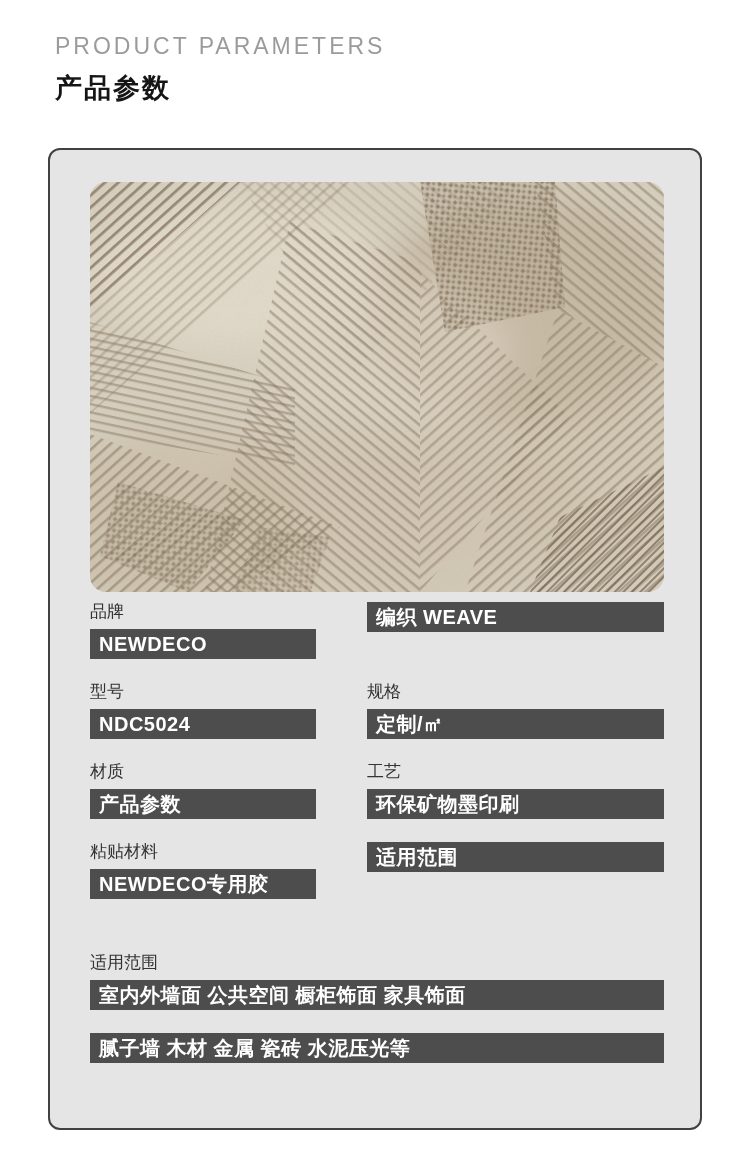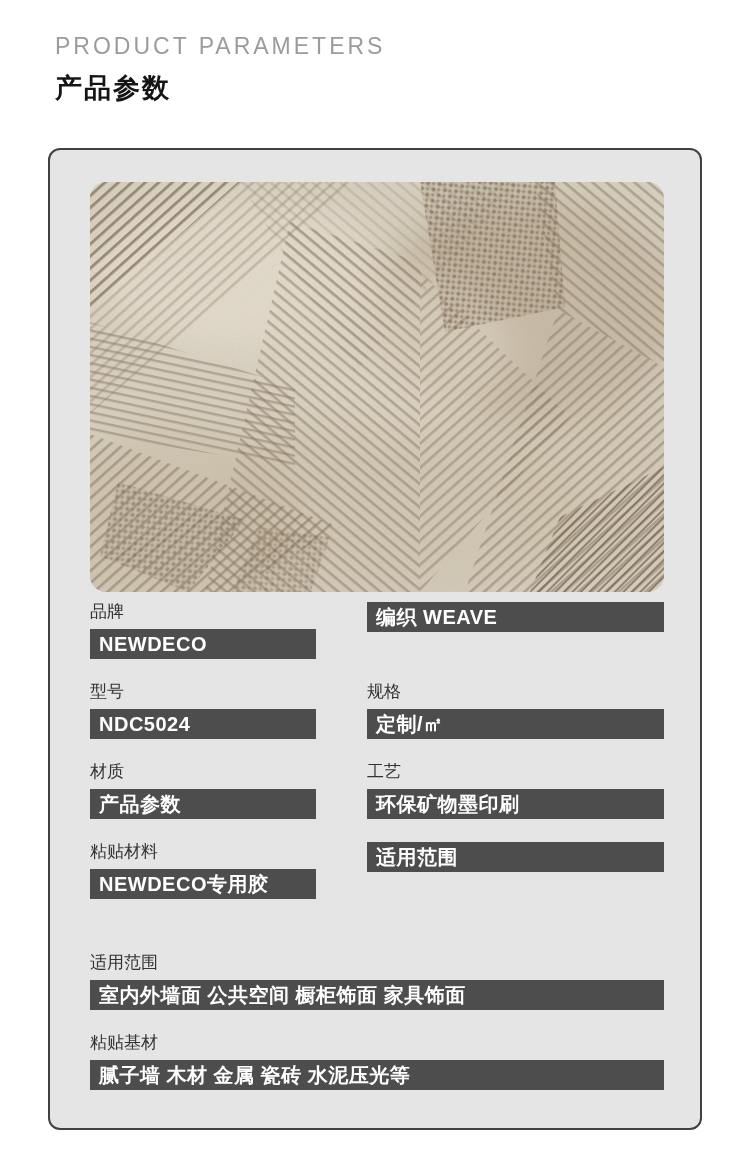--- a/index.html
+++ b/index.html
@@ -146,19 +146,18 @@
       <div class="param">
         <div class="param-value">适用范围</div>
       </div>
 
       <div class="param full gap-top">
         <div class="param-label">适用范围</div>
         <div class="param-value">室内外墙面 公共空间 橱柜饰面 家具饰面</div>
       </div>
 
       <div class="param full">
-        <div class="param-label">粘贴基材</div>
         <div class="param-value">腻子墙 木材 金属 瓷砖 水泥压光等</div>
       </div>
 
     </div>
   </div>
 </div>
 
 </body></html>

